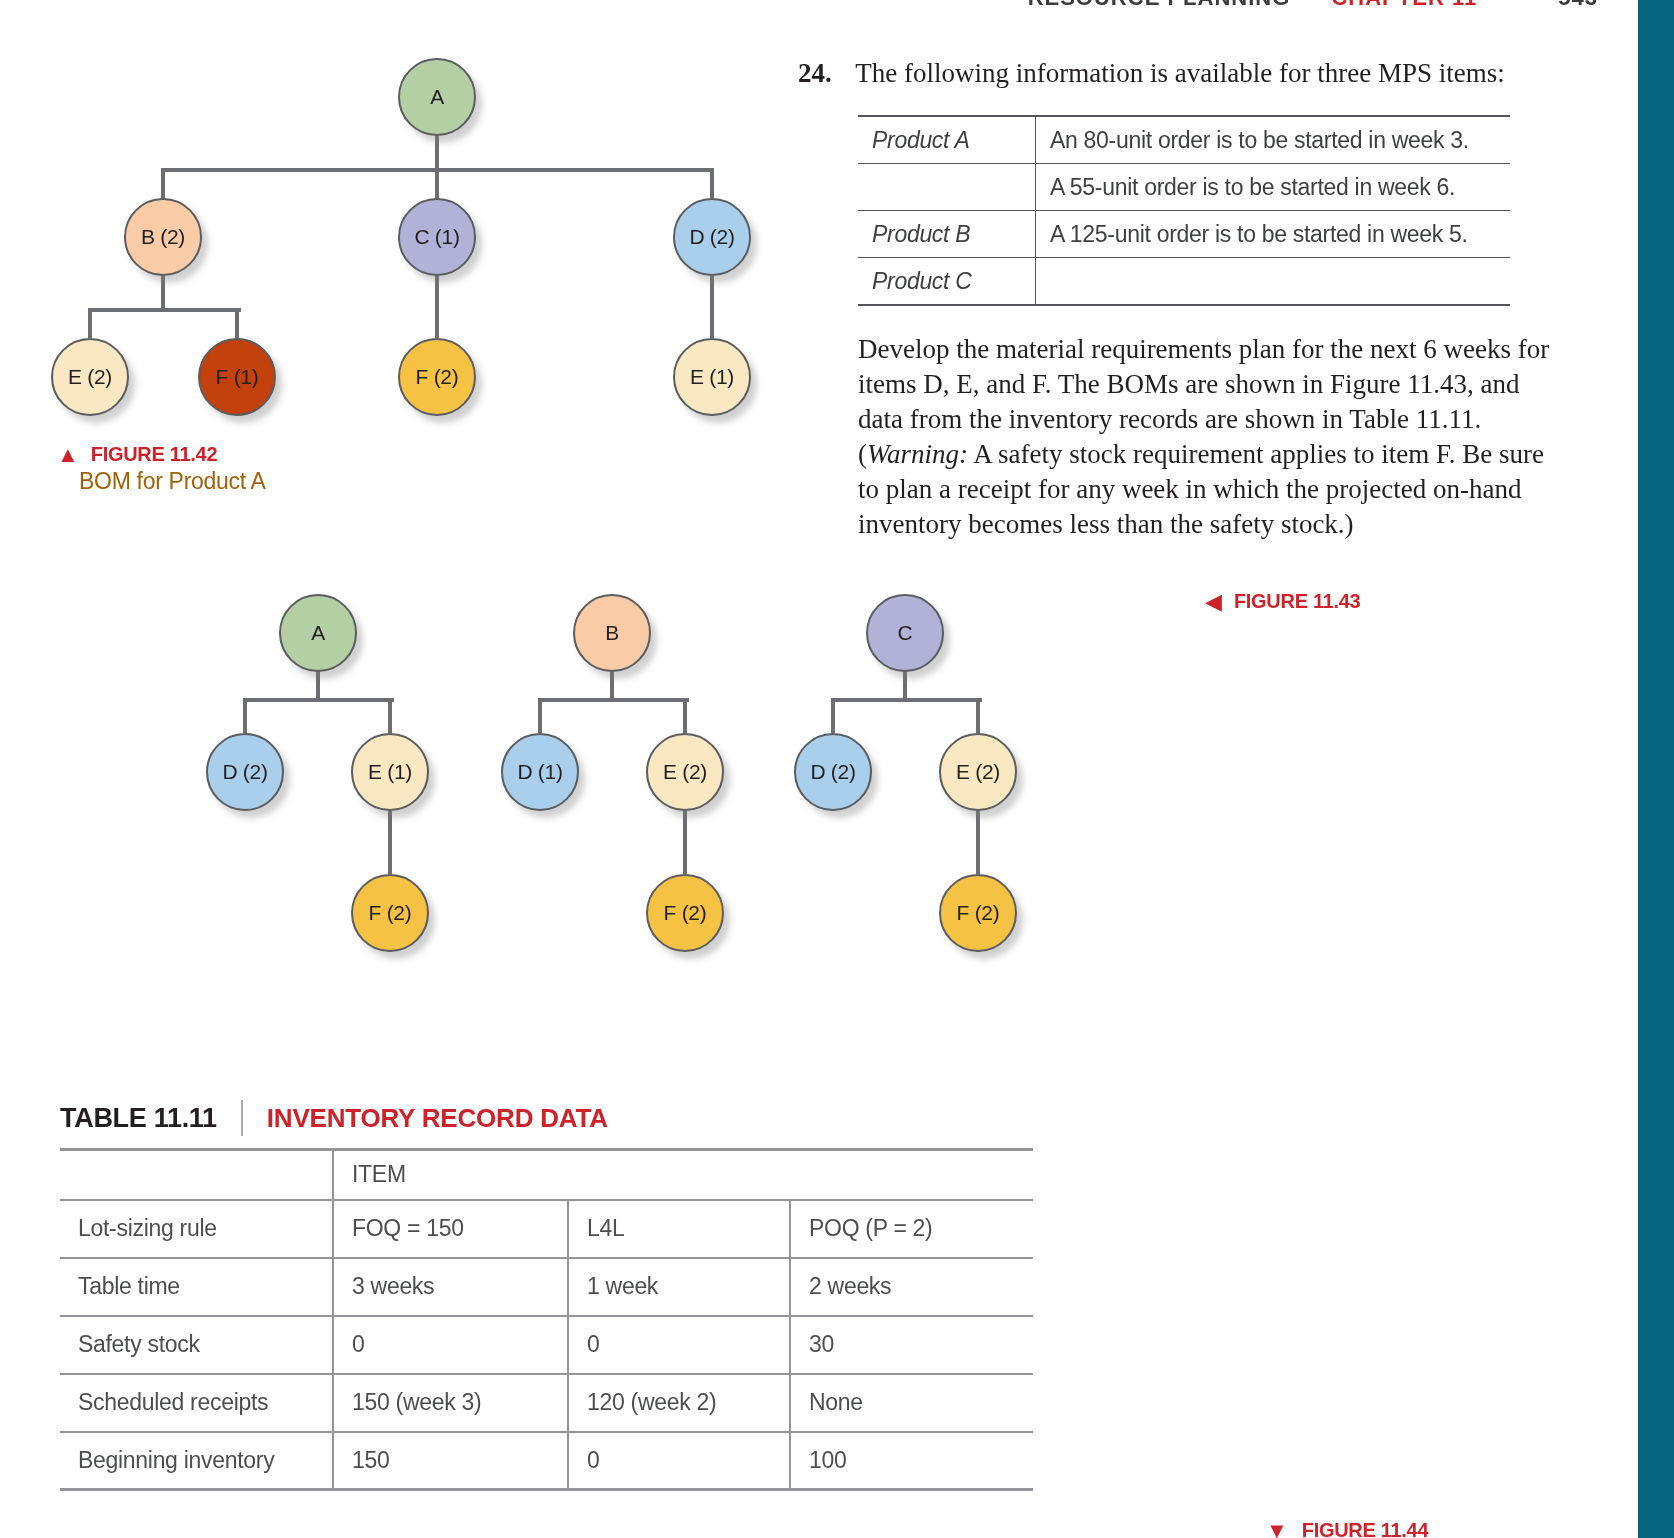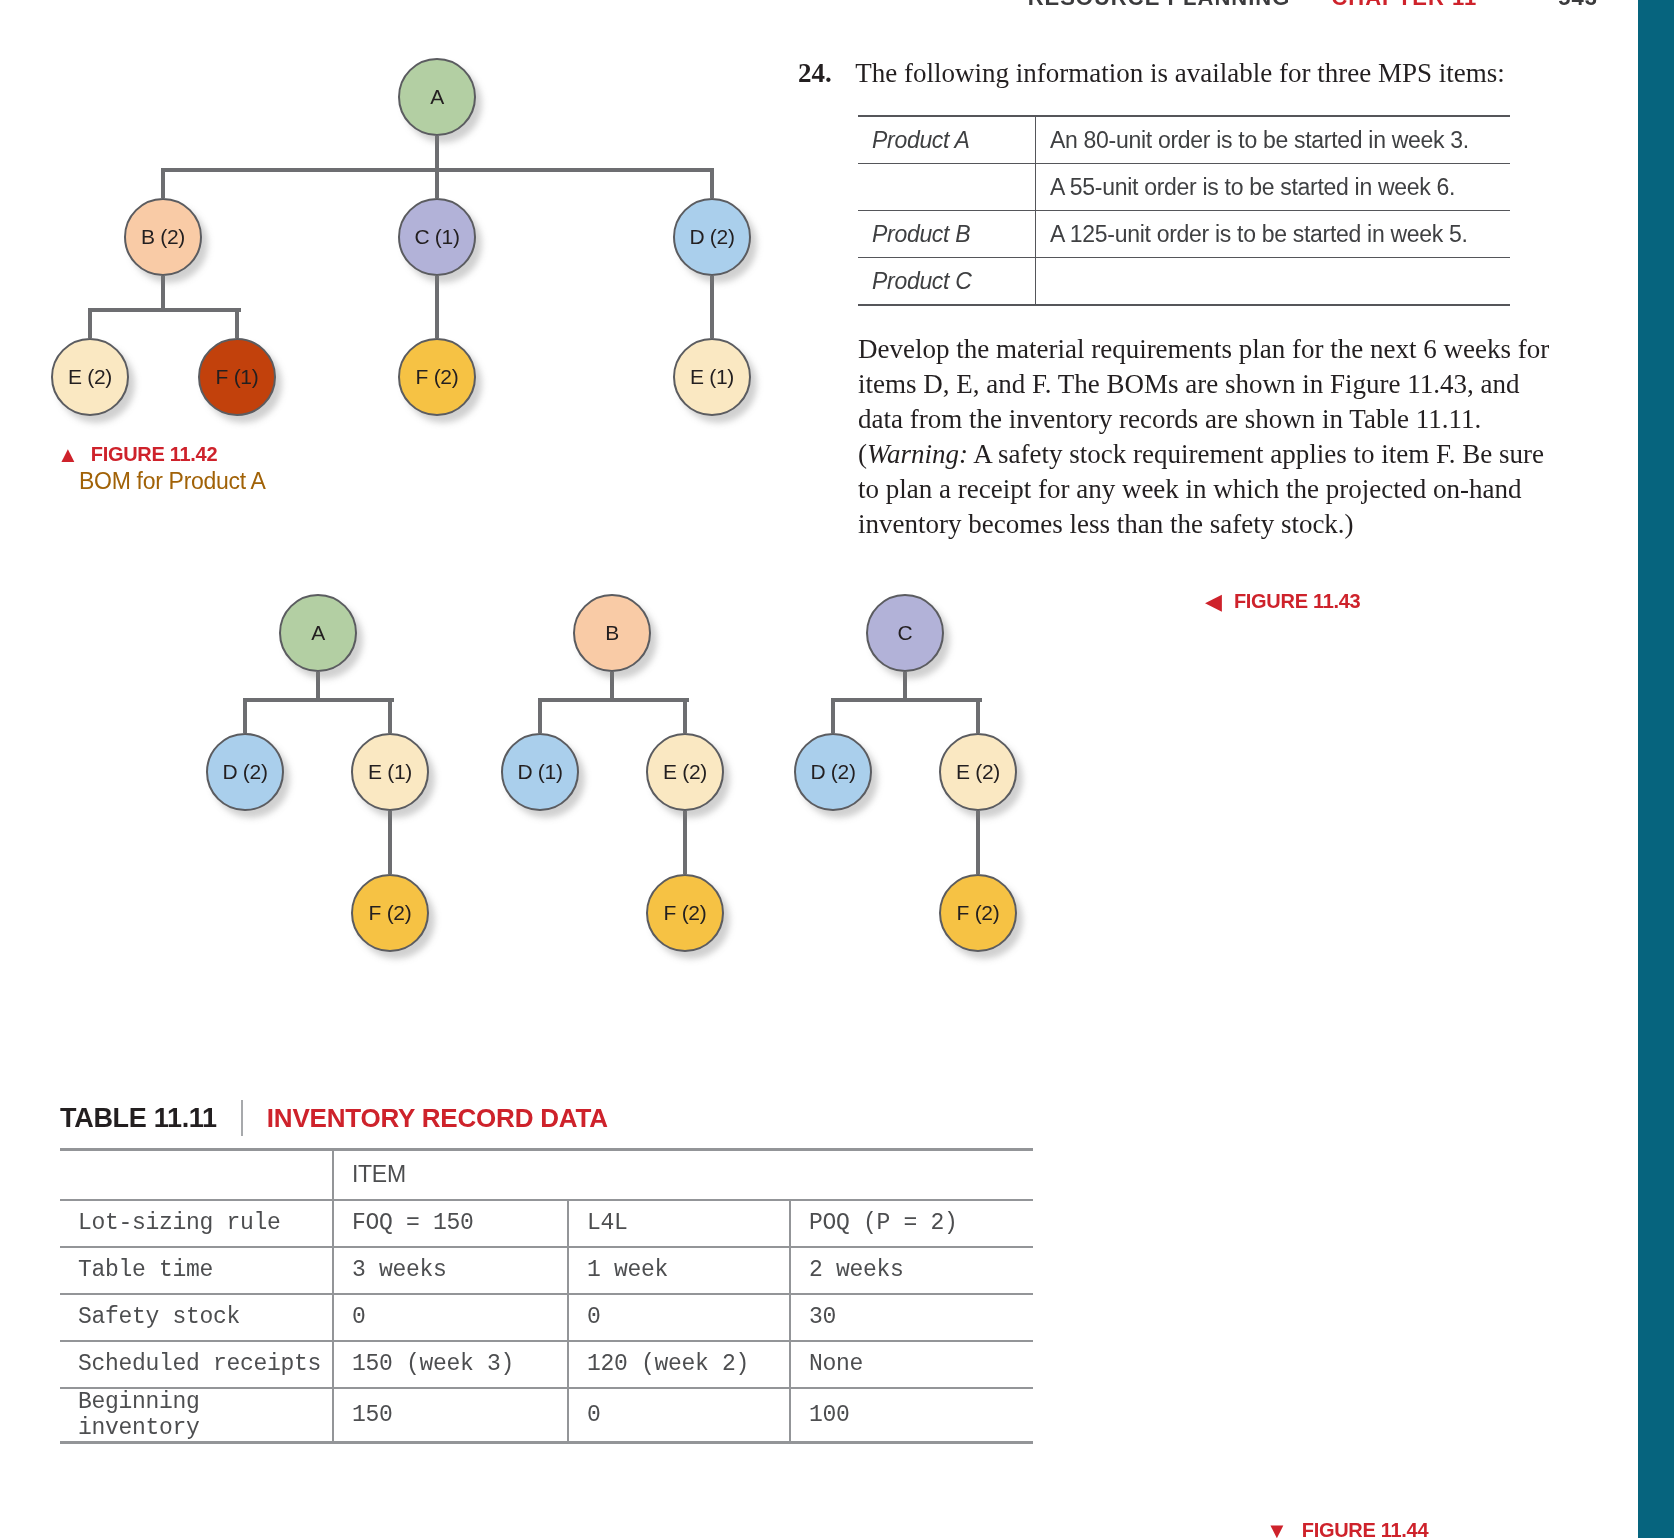--- a/index.html
+++ b/index.html
@@ -56,21 +56,21 @@
   .t11-title{font-weight:bold;font-size:26px;color:#ce222b;letter-spacing:-0.2px;}
   table.inv{border-collapse:collapse;width:973px;table-layout:fixed;
             font-family:"Liberation Sans",sans-serif;}
   table.inv td,table.inv th{box-sizing:border-box;padding:0 0 0 18px;text-align:left;
             font-size:23px;color:#4d4e50;letter-spacing:-0.3px;font-weight:normal;}
   tr.r-item{border-top:3px solid #939598;border-bottom:2px solid #939598;height:50px;}
   td.item-head{text-align:center;padding:0;font-weight:bold;font-size:24px;color:#ce222b;}
   tr.r-cols{background:#f4e9d2;border-bottom:2px solid #939598;height:52px;}
   tr.r-cols th{font-weight:bold;color:#231f20;font-size:24px;}
   tr.r-cols th.c{ text-align:center;padding:0;}
-  tr.r-data{border-bottom:2px solid #939598;height:47px;font-family:Liberation Mono, monospace;}
+  tr.r-data{border-bottom:2px solid #939598;height:58px;}
   tr.r-data:last-child{border-bottom:3px solid #939598;}
   .vsep{border-right:2px solid #939598;}
 
   
   .fig44{position:absolute;left:1266px;top:1519px;display:flex;align-items:center;gap:14px;}
 </style>
 </head>
 <body>
 
 <div class="page">

